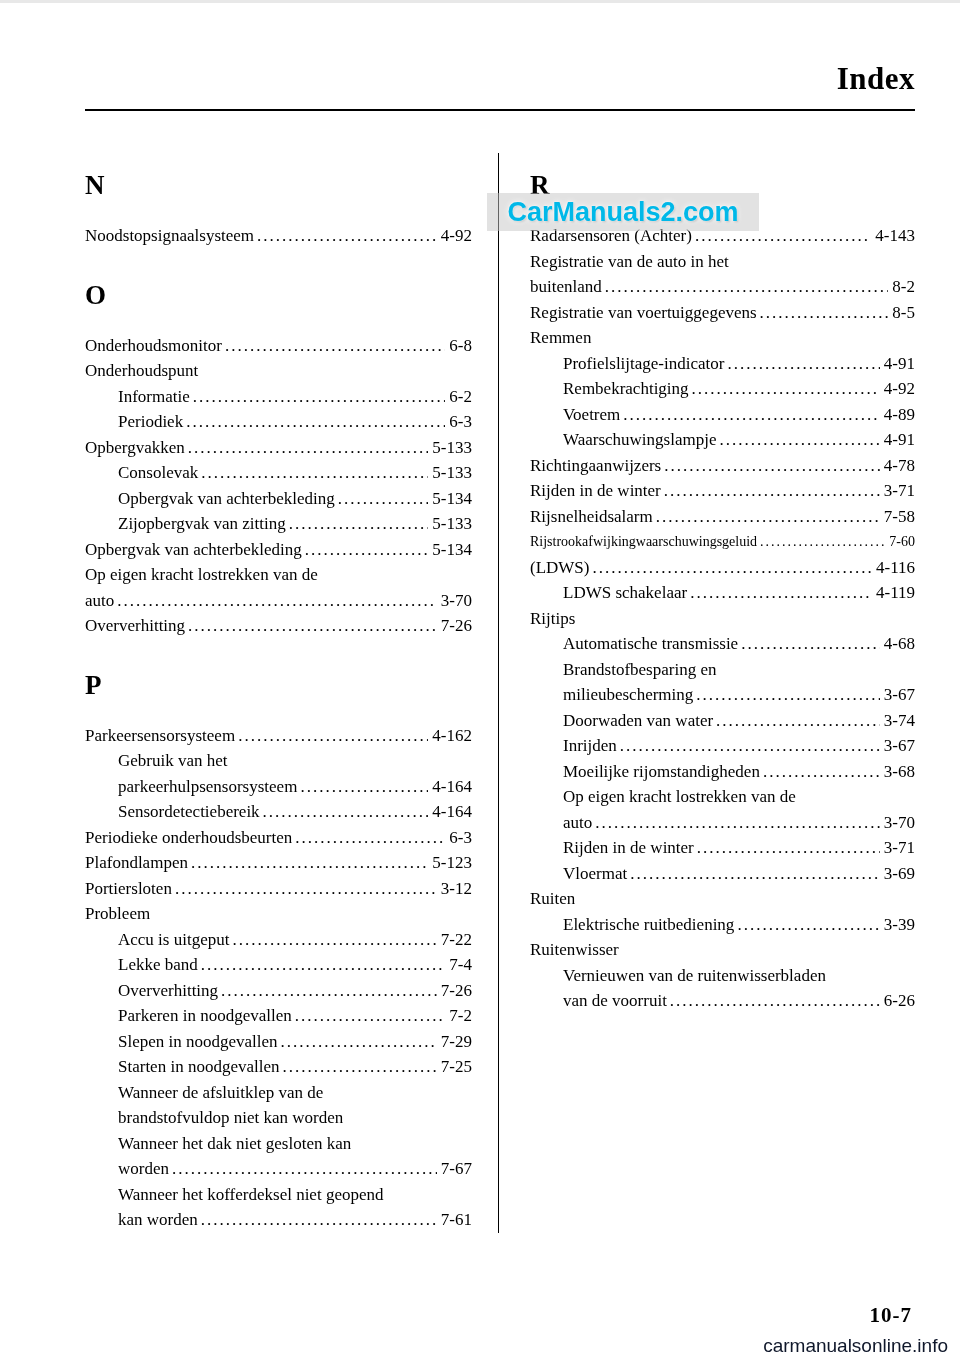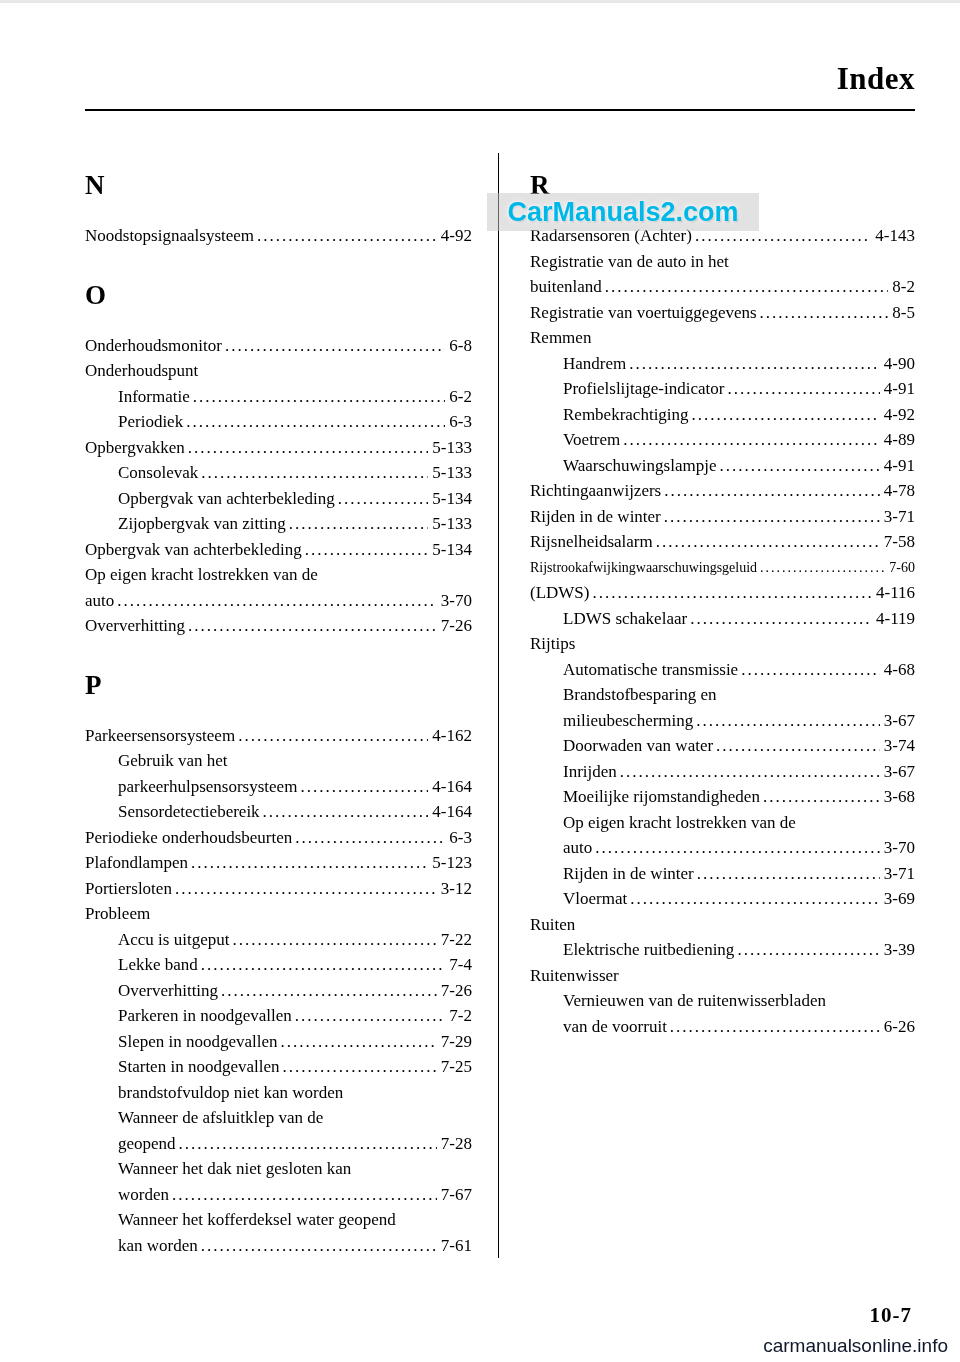--- a/index.html
+++ b/index.html
@@ -289,38 +289,33 @@
             </div>
           </div>
           <div class="entry indent">
             <div class="line leader">
               <span class="txt">Starten in noodgevallen</span>
               <span class="dots"></span>
               <span class="pg">7-25</span>
             </div>
           </div>
           <div class="entry indent">
+            <div class="line"><span class="txt">Wanneer de afsluitklep van de</span></div>
             <div class="line"><span class="txt">brandstofvuldop niet kan worden</span></div>
-            <div class="line"><span class="txt">Wanneer de afsluitklep van de</span></div>
-            <div class="line leader">
-              <span class="txt">geopend</span>
-              <span class="dots"></span>
-              <span class="pg">7-28</span>
-            </div>
           </div>
           <div class="entry indent">
             <div class="line"><span class="txt">Wanneer het dak niet gesloten kan</span></div>
             <div class="line leader">
               <span class="txt">worden</span>
               <span class="dots"></span>
               <span class="pg">7-67</span>
             </div>
           </div>
           <div class="entry indent">
-            <div class="line"><span class="txt">Wanneer het kofferdeksel water geopend</span></div>
+            <div class="line"><span class="txt">Wanneer het kofferdeksel niet geopend</span></div>
             <div class="line leader">
               <span class="txt">kan worden</span>
               <span class="dots"></span>
               <span class="pg">7-61</span>
             </div>
           </div>
         </section>
       </div>
       <div class="column right">
         <section class="section">
@@ -345,27 +340,20 @@
               <span class="txt">Registratie van voertuiggegevens</span>
               <span class="dots"></span>
               <span class="pg">8-5</span>
             </div>
           </div>
           <div class="entry">
             <div class="line"><span class="txt">Remmen</span></div>
           </div>
           <div class="entry indent">
             <div class="line leader">
-              <span class="txt">Handrem</span>
-              <span class="dots"></span>
-              <span class="pg">4-90</span>
-            </div>
-          </div>
-          <div class="entry indent">
-            <div class="line leader">
               <span class="txt">Profielslijtage-indicator</span>
               <span class="dots"></span>
               <span class="pg">4-91</span>
             </div>
           </div>
           <div class="entry indent">
             <div class="line leader">
               <span class="txt">Rembekrachtiging</span>
               <span class="dots"></span>
               <span class="pg">4-92</span>

